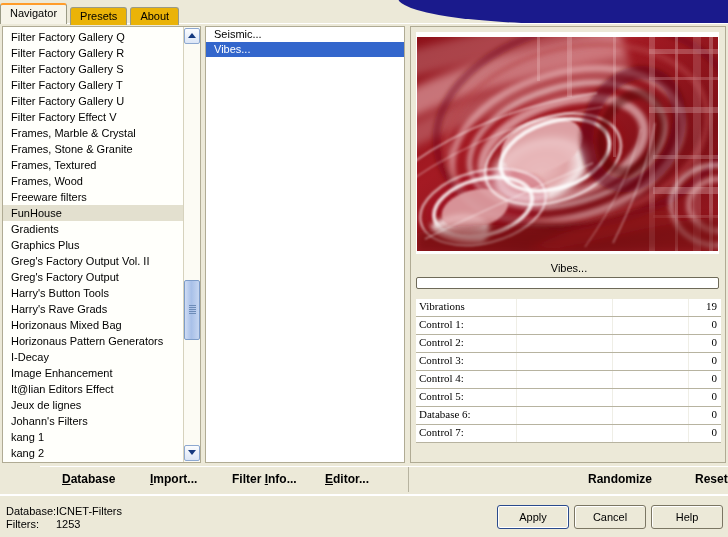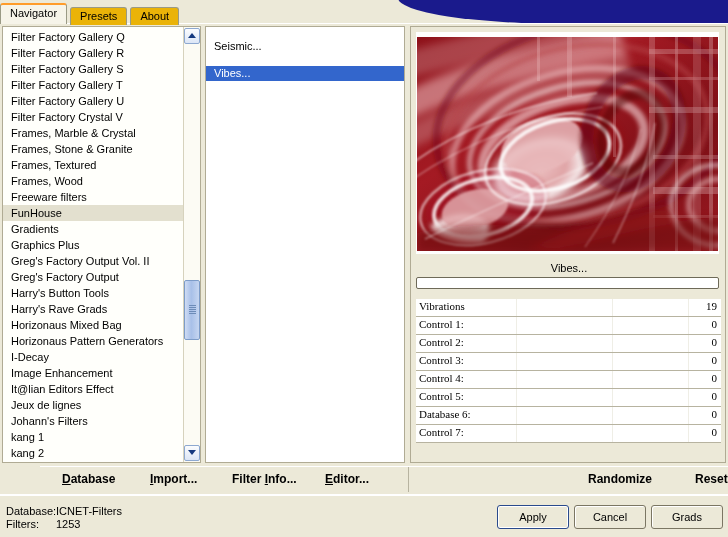--- a/index.html
+++ b/index.html
@@ -115,21 +115,21 @@
   .filterpanel{
     position:absolute;left:205px;top:2px;width:200px;height:437px;
     background:#ffffff;
     border:1px solid #b0ab94;
     box-sizing:border-box;
     overflow:hidden;
   }
   .fitem{
     height:15px;line-height:15px;
     padding-left:8px;
-    font-size:11px;white-space:nowrap;cursor:default;margin-top:12px;
+    font-size:11px;white-space:nowrap;cursor:default;
   }
   .fitem.sel{background:#3366cc;color:#ffffff;}
 
   
   .right{
     position:absolute;left:410px;top:2px;width:316px;height:437px;
     background:#ece9d8;
     border:1px solid #b0ab94;
     box-sizing:border-box;
   }
@@ -233,21 +233,21 @@
 
   <div class="body">
 
     <div class="catpanel">
       <div class="catlist" id="catlist">
           <div class="catitem"><span>Filter Factory Gallery Q</span></div>
           <div class="catitem"><span>Filter Factory Gallery R</span></div>
           <div class="catitem"><span>Filter Factory Gallery S</span></div>
           <div class="catitem"><span>Filter Factory Gallery T</span></div>
           <div class="catitem"><span>Filter Factory Gallery U</span></div>
-          <div class="catitem"><span>Filter Factory Crystal V</span></div>
+          <div class="catitem"><span>Filter Factory Effect V</span></div>
           <div class="catitem"><span>Frames, Marble &amp; Crystal</span></div>
           <div class="catitem"><span>Frames, Stone &amp; Granite</span></div>
           <div class="catitem"><span>Frames, Textured</span></div>
           <div class="catitem"><span>Frames, Wood</span></div>
           <div class="catitem"><span>Freeware filters</span></div>
           <div class="catitem sel"><span>FunHouse</span></div>
           <div class="catitem"><span>Gradients</span></div>
           <div class="catitem"><span>Graphics Plus</span></div>
           <div class="catitem"><span>Greg's Factory Output Vol. II</span></div>
           <div class="catitem"><span>Greg's Factory Output</span></div>
@@ -470,16 +470,16 @@
   <div class="sepv"></div>
 
   <div class="statusbar">
     <div class="stlabel" style="left:6px;top:9px;">Database:</div>
     <div class="stlabel" style="left:56px;top:9px;">ICNET-Filters</div>
     <div class="stlabel" style="left:6px;top:22px;">Filters:</div>
     <div class="stlabel" style="left:56px;top:22px;">1253</div>
 
     <div class="btn default" style="left:497px;width:70px;">Apply</div>
     <div class="btn" style="left:574px;width:70px;">Cancel</div>
-    <div class="btn" style="left:651px;width:70px;">Grads</div>
+    <div class="btn" style="left:651px;width:70px;">Help</div>
   </div>
 
 </div>
 
 </body></html>

